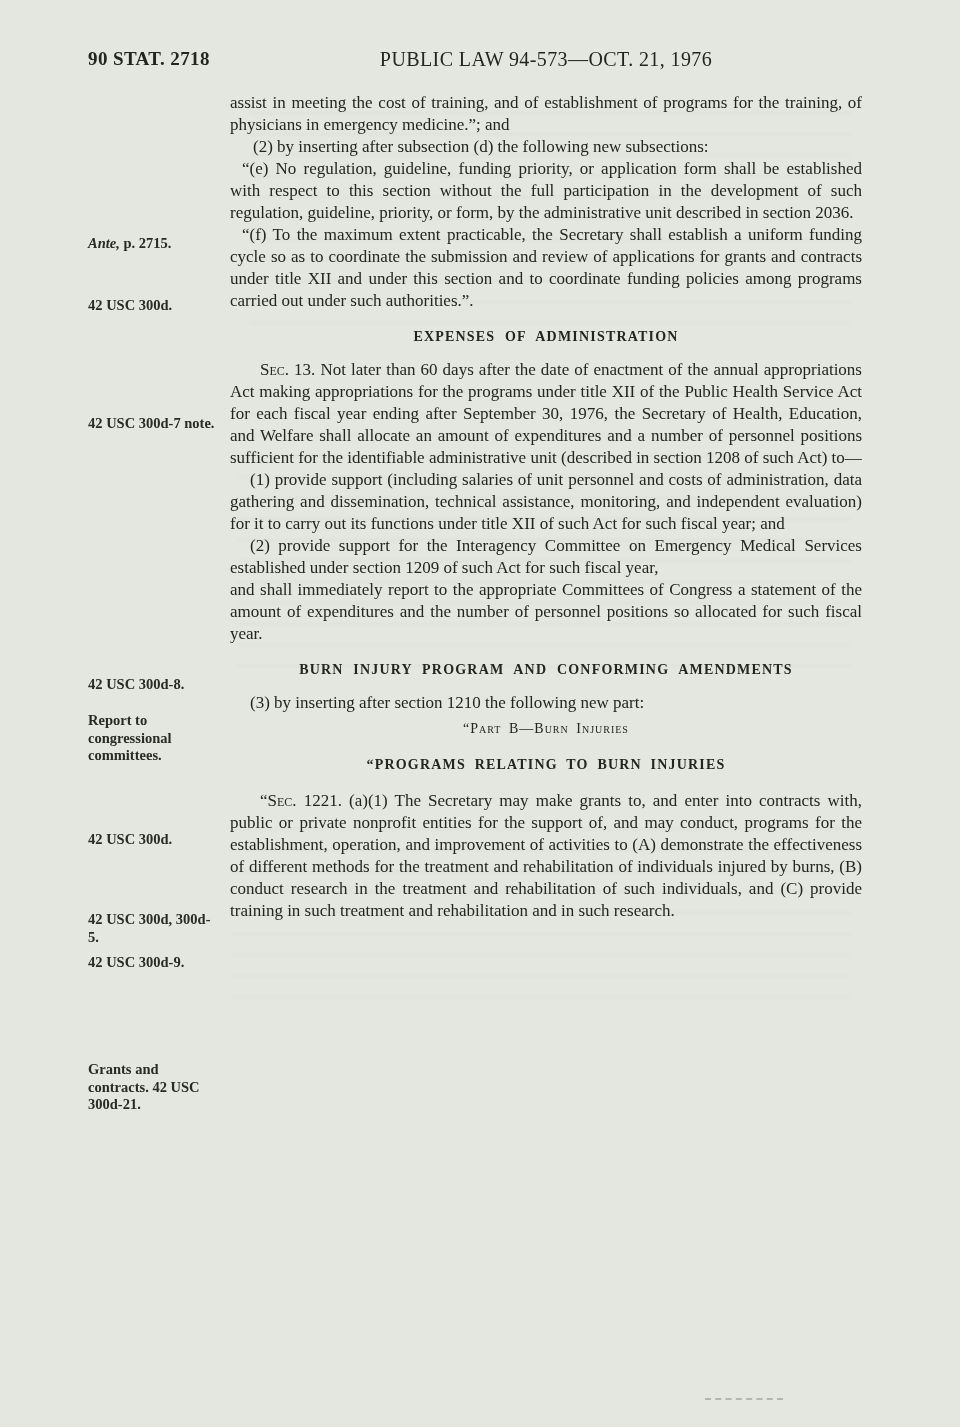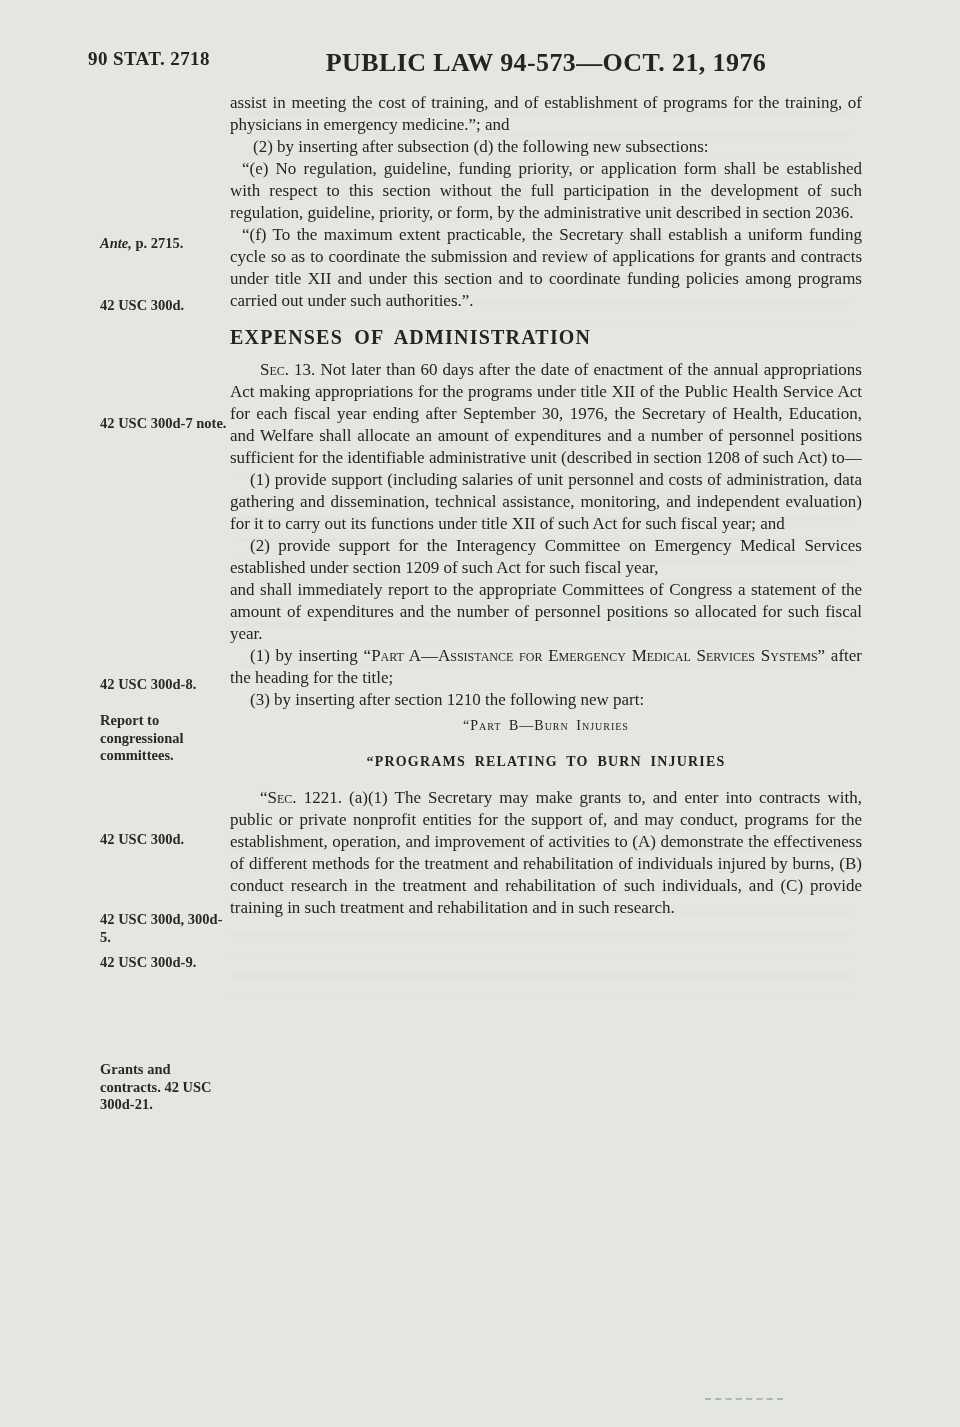--- a/index.html
+++ b/index.html
@@ -16,52 +16,52 @@
     color:#22261f;
     overflow:hidden;
   }
   
   .hdr-stat{
     position:absolute; left:88px; top:48px;
     font-weight:bold; font-size:19px; letter-spacing:.4px;
   }
   .hdr-title{
     position:absolute; left:230px; top:48px; width:632px;
-    text-align:center; font-weight:bold; font-size:26px; letter-spacing:.4px;
+    text-align:center; font-weight:normal; font-size:20px; letter-spacing:.4px;
   }
   
   .column{
     position:absolute; left:230px; top:92px; width:632px;
     font-size:17px; line-height:22px; text-align:justify;
   }
   .column p{margin:0;}
   .cont{text-indent:0;}
   .sub1{margin-left:32px; text-indent:23px;}
   .q{text-indent:12px;}
   .sec{text-indent:30px;}
   .item{margin-left:45px; text-indent:20px;}
   .sc{font-variant:small-caps;}
   h3.center{
-    text-align:left; font-size:20px; font-weight:bold;
+    text-align:center; font-size:14px; font-weight:bold;
     letter-spacing:1.2px; word-spacing:5px;
     margin:14px 0 11px;
   }
   h3.partb{
     text-align:center; font-size:14px; font-weight:normal;
     letter-spacing:1px; word-spacing:3px; margin:4px 0 12px;
   }
   h3.programs{
     text-align:center; font-size:14px; font-weight:bold;
     letter-spacing:1.2px; word-spacing:4px; margin:14px 0 14px;
   }
   
   .note{
     position:absolute; left:88px; width:128px;
     font-size:14.5px; line-height:17.5px; font-weight:bold;
-    text-align:left; color:#272b24;margin-left:12px;
+    text-align:left; color:#272b24;
   }
   .note .it{font-style:italic;}
   
   .bleed{
     position:absolute; pointer-events:none;
     background:repeating-linear-gradient(180deg,
       rgba(95,110,95,0.10) 0px, rgba(95,110,95,0.10) 2px,
       transparent 2px, transparent 21px);
     filter:blur(1.5px); opacity:.5;
   }
@@ -108,23 +108,23 @@
     <h3 class="center">EXPENSES OF ADMINISTRATION</h3>
 
     <p class="sec"><span class="sc">Sec.</span><span> 13. Not later than 60 days after the date of enactment of the annual appropriations Act making appropriations for the programs under title XII of the Public Health Service Act for each fiscal year ending after September 30, 1976, the Secretary of Health, Education, and Welfare shall allocate an amount of expenditures and a number of personnel positions sufficient for the identifiable administrative unit (described in section 1208 of such Act) to—</span></p>
 
     <p class="item">(1) provide support (including salaries of unit personnel and costs of administration, data gathering and dissemination, technical assistance, monitoring, and independent evaluation) for it to carry out its functions under title XII of such Act for such fiscal year; and</p>
 
     <p class="item">(2) provide support for the Interagency Committee on Emergency Medical Services established under section 1209 of such Act for such fiscal year,</p>
 
     <p class="cont">and shall immediately report to the appropriate Committees of Congress a statement of the amount of expenditures and the number of personnel positions so allocated for such fiscal year.</p>
 
+    <h3 class="center">BURN INJURY PROGRAM AND CONFORMING AMENDMENTS</h3>
 
 
-    <p class="item"><span>(1) by inserting “</span><span class="sc">Part A—Assistance for Emergency Medical Services Systems</span><span>” after the heading for the title;</span></p>
 
 
     <p class="item">(3) by inserting after section 1210 the following new part:</p>
 
     <h3 class="partb"><span>“</span><span class="sc">Part B—Burn Injuries</span></h3>
 
     <h3 class="programs">“PROGRAMS RELATING TO BURN INJURIES</h3>
 
     <p class="sec"><span>“</span><span class="sc">Sec.</span><span> 1221. (a)(1) The Secretary may make grants to, and enter into contracts with, public or private nonprofit entities for the support of, and may conduct, programs for the establishment, operation, and improvement of activities to (A) demonstrate the effectiveness of different methods for the treatment and rehabilitation of individuals injured by burns, (B) conduct research in the treatment and rehabilitation of such individuals, and (C) provide training in such treatment and rehabilitation and in such research.</span></p>
 

